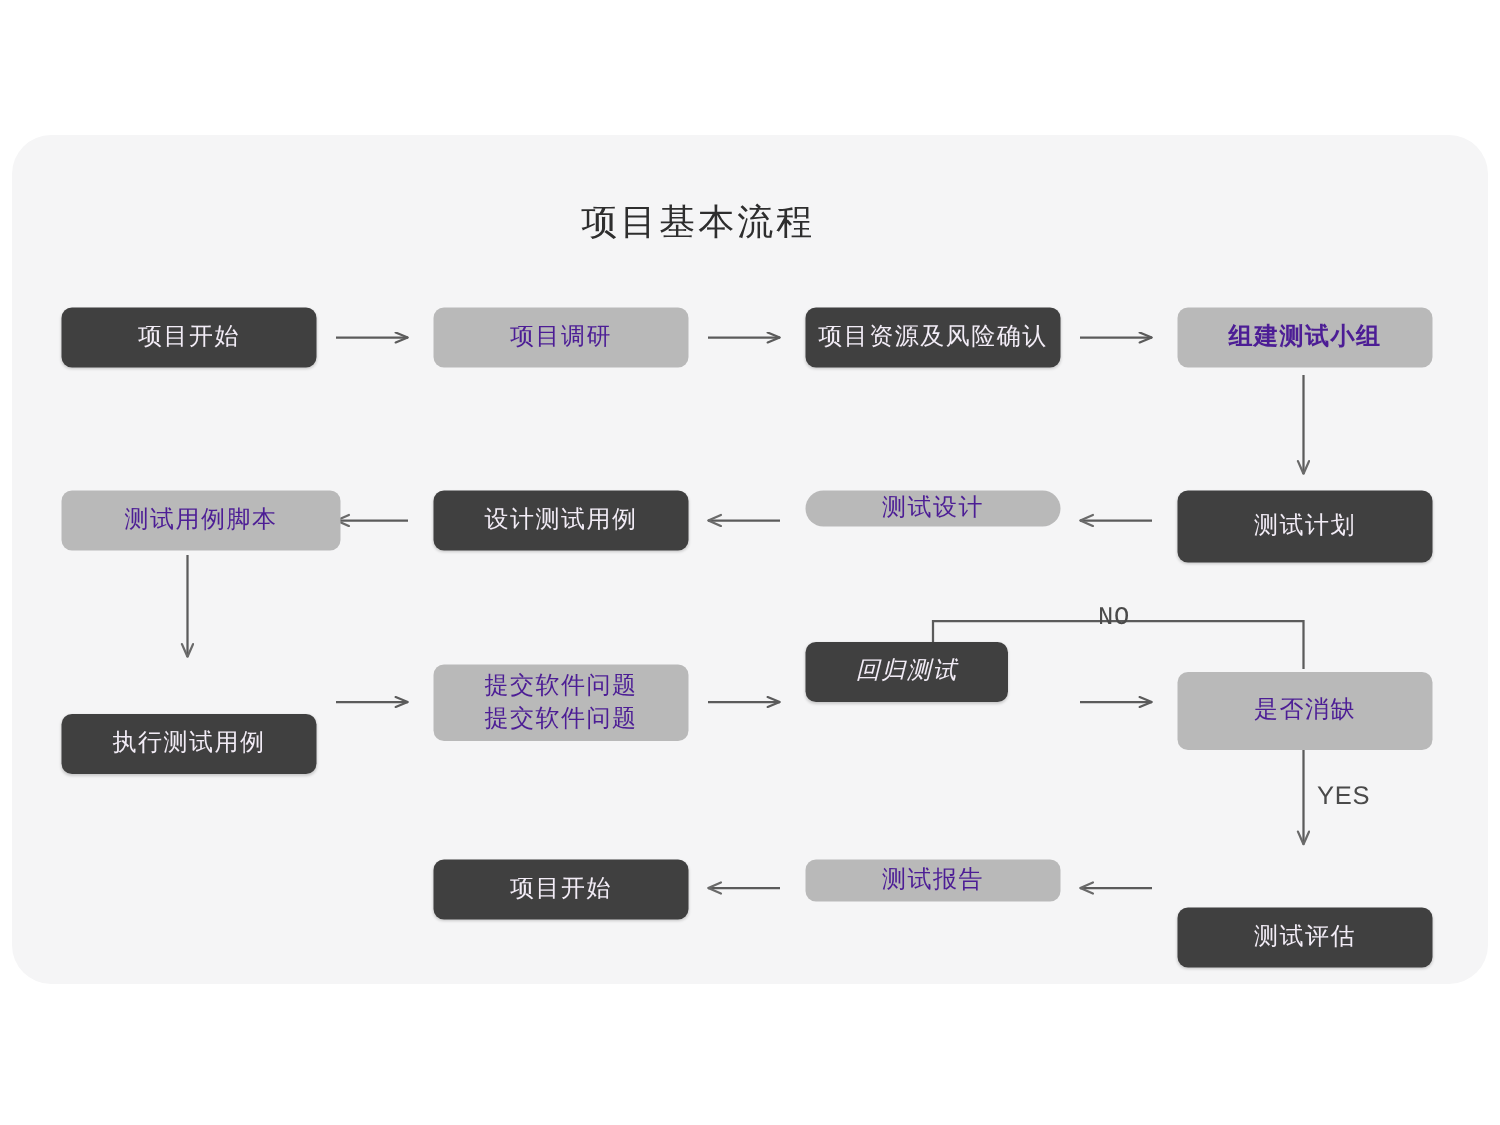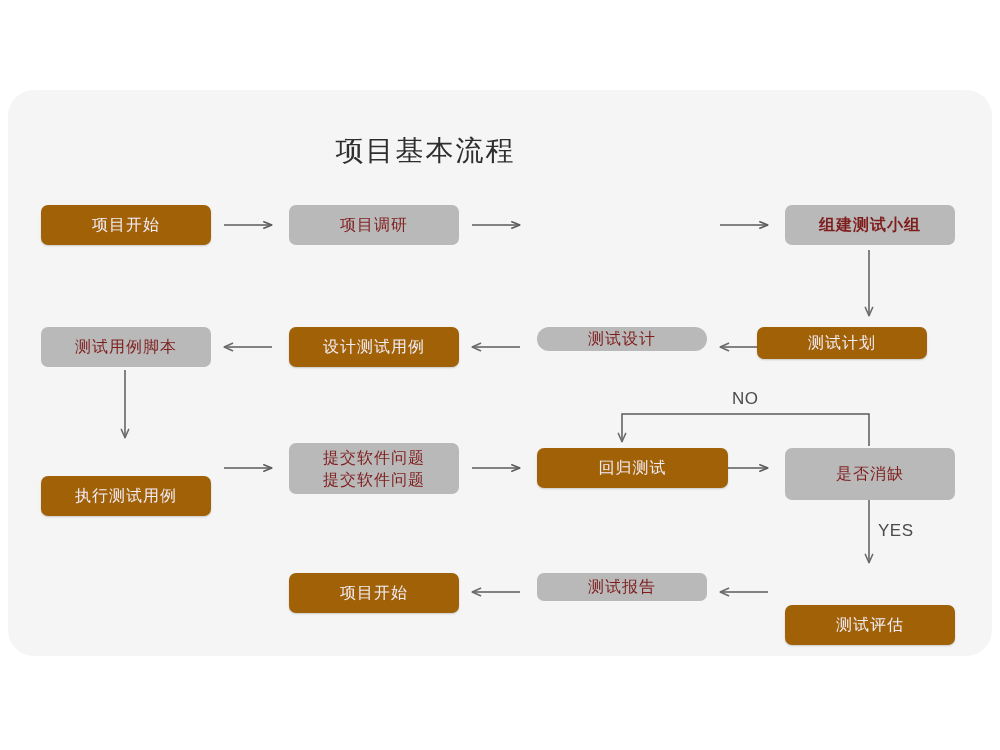--- a/index.html
+++ b/index.html
@@ -30,47 +30,48 @@
     background: #f5f5f6;
     border-radius: 26px;
   }
 
   #title {
     position: absolute;
     left: 0;
     top: 132px;
     width: 851px;
     text-align: center;
-    font-size: 28px;
+    font-size: 24px;
     letter-spacing: 2px;
     color: #2e2e2e;
     font-weight: 400;
+    padding-left: 40px;
   }
 
   .node {
     position: absolute;
     display: flex;
     align-items: center;
     justify-content: center;
     text-align: center;
     border-radius: 7px;
     font-size: 16px;
     letter-spacing: 1px;
     line-height: 1.35;
     box-sizing: border-box;
     user-select: none;
   }
   .node.purple {
-    background: #a16207;
+    background: #404040;
     color: #f2ecf6;
     box-shadow: 0 1px 2px rgba(0,0,0,0.18);
   }
   .node.gray {
     background: #b9b9b9;
-    color: #7f1d1d;
+    color: #4c1d95;
   }
 
   svg#wires {
     position: absolute;
     left: 0;
     top: 0;
     width: 1000px;
     height: 750px;
     pointer-events: none;
   }
@@ -122,46 +123,47 @@
 
       <path d="M869,446 L869,414 L622,414 L622,442" marker-end="url(#ah2)"></path>
 
       <line x1="869" y1="492" x2="869" y2="563" marker-end="url(#ah2)"></line>
 
       <line x1="768" y1="592" x2="720" y2="592" marker-end="url(#ah2)"></line>
       <line x1="520" y1="592" x2="472" y2="592" marker-end="url(#ah2)"></line>
     </g>
   </svg>
 
-  <div class="wire-label" style="left:732px; top:389px;">NO</div>
+  <div class="wire-label" style="left:732px; top:403px;font-family:Liberation Mono, monospace;">NO</div>
   <div class="wire-label" style="left:878px; top:521px;">YES</div>
 
   <div class="node purple" style="left:41px; top:205px; width:170px; height:40px;">项目开始</div>
 
   <div class="node gray" style="left:289px; top:205px; width:170px; height:40px;">项目调研</div>
 
+  <div class="node purple" style="left:537px; top:205px; width:170px; height:40px;">项目资源及风险确认</div>
 
   <div class="node gray" style="left:785px; top:205px; width:170px; height:40px;font-weight:bold;">组建测试小组</div>
 
-  <div class="node gray" style="left:41px; top:327px; width:170px; height:40px;">测试用例脚本</div>
+  <div class="node gray" style="left:41px; top:327px; width:186px; height:40px;">测试用例脚本</div>
 
   <div class="node purple" style="left:289px; top:327px; width:170px; height:40px;text-align:right;">设计测试用例</div>
 
   <div class="node gray" style="left:537px; top:327px; width:170px; height:24px;border-radius:19px;">测试设计</div>
 
-  <div class="node purple" style="left:757px; top:327px; width:170px; height:32px;">测试计划</div>
+  <div class="node purple" style="left:785px; top:327px; width:170px; height:48px;">测试计划</div>
 
   <div class="node purple" style="left:41px; top:448px; width:170px; height:40px;margin-top:28px;">执行测试用例</div>
 
   <div class="node gray" style="left:289px; top:443px; width:170px; height:51px; flex-direction:column; justify-content:center;">
     <span>提交软件问题</span>
     <span>提交软件问题</span>
   </div>
 
-  <div class="node purple" style="left:537px; top:448px; width:191px; height:40px;">回归测试</div>
+  <div class="node purple" style="left:537px; top:428px; width:135px; height:40px;font-style:italic;">回归测试</div>
 
   <div class="node gray" style="left:785px; top:448px; width:170px; height:52px;">是否消缺</div>
 
   <div class="node purple" style="left:289px; top:573px; width:170px; height:40px;">项目开始</div>
 
   <div class="node gray" style="left:537px; top:573px; width:170px; height:28px;">测试报告</div>
 
   <div class="node purple" style="left:785px; top:573px; width:170px; height:40px;margin-top:32px;">测试评估</div>
 
 </div>

